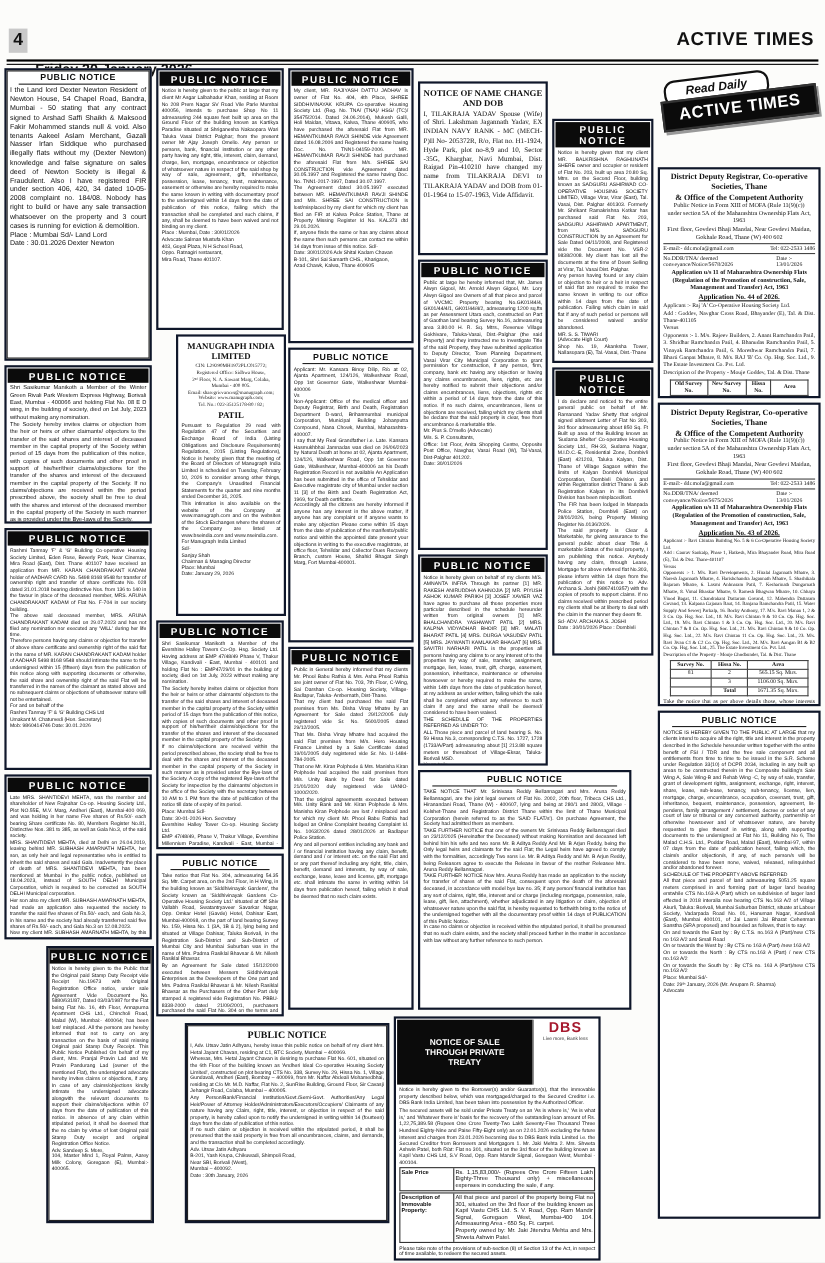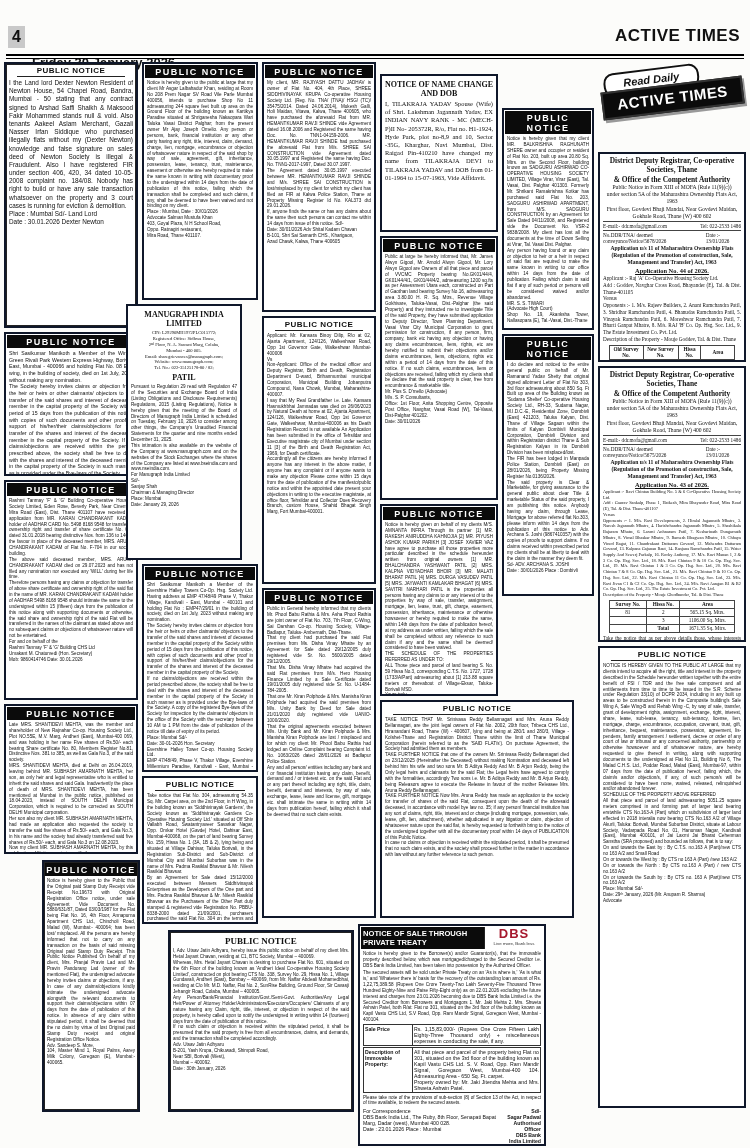--- a/index.html
+++ b/index.html
@@ -41,21 +41,21 @@
   .dist .h2{text-align:center;font-size:5.6px;line-height:1.3;}
   .dist .meta{font-size:5.2px;display:flex;justify-content:space-between;border-top:1px solid #444;margin-top:1px;padding-top:1px;}
   .dist .act{font-weight:bold;text-align:center;font-size:5.6px;margin-top:1px;line-height:1.25;}
   .dist .appno{font-weight:bold;text-align:center;font-size:6.4px;text-decoration:underline;margin:1px 0;}
   .dist .blk{font-size:5.2px;line-height:1.3;white-space:pre-line;text-align:justify;}
   .dist table{width:92%;margin:2px auto;border-collapse:collapse;}
   .dist th,.dist td{border:1px solid #444;font-size:5.2px;text-align:center;padding:.5px 1px;}
   
   #dbs-head{display:flex;margin:-1px -2px 2px -2px;}
   #dbs-title{flex:1;background:#0b0b0b;color:#fff;font-weight:bold;font-size:7.6px;
-             display:flex;align-items:center;justify-content:center;text-align:left;padding:2px;}
+             display:flex;align-items:center;justify-content:center;text-align:center;padding:16px;}
   #dbs-logo{width:58px;background:#fff;border-left:1px solid #222;text-align:center;}
   #dbs-logo .mark{font-weight:bold;font-size:13px;color:#a6192e;letter-spacing:1px;line-height:14px;}
   #dbs-logo .tag{font-size:4.4px;color:#333;}
   .dbs-row{display:flex;border:1px solid #333;margin-top:1px;}
   .dbs-row .lab{width:46px;border-right:1px solid #333;font-weight:bold;font-size:5.2px;padding:1px;}
   .dbs-row .val{flex:1;font-size:5.2px;padding:1px;text-align:justify;white-space:pre-line;}
   .dbs-foot{display:flex;justify-content:space-between;font-size:5.2px;margin-top:1.5px;white-space:pre-line;}
   .sigline{font-weight:bold;}
 </style>
 </head>
@@ -112,21 +112,21 @@
 
   <div class="n" style="left:142px;top:62px;width:116px;height:238px;">
     <span class="bar">PUBLIC NOTICE</span>
     <div class="body fs5">Notice is hereby given to the public at large that my client Mr Asgar Lalbahadur Khan, residing at Room No 208 Prem Nagar SV Road Vile Parle Mumbai 400056, intends to purchase Shop No 11 admeasuring 244 square feet built up area on the Ground Floor of the building known as Kartikya Paradise situated at Shriganesha Nakaopara Wari Taluka Vasai District Palghar; from the present owner Mr Ajay Joseph Omelio. Any person or persons, bank, financial institution or any other party having any right, title, interest, claim, demand, charge, lien, mortgage, encumbrance or objection of whatsoever nature in respect of the said shop by way of sale, agreement, gift, inheritance, possession, lease, tenancy, trust, maintenance, easement or otherwise are hereby required to make the same known in writing with documentary proof to the undersigned within 14 days from the date of publication of this notice, failing which the transaction shall be completed and such claims, if any, shall be deemed to have been waived and not binding on my client.
 Place : Mumbai, Date : 30/01/2026
 Advocate Salman Mustufa Khan
 403, Goyal Plaza, N H School Road,
 Oppo. Ratnagiri restaurant,
 Mira Road, Thane 401107.</div>
   </div>
-  <div class="n" style="left:126px;top:304px;width:116px;height:256px;">
+  <div class="n" style="left:160px;top:304px;width:100px;height:256px;">
     <span class="serifT">MANUGRAPH INDIA LIMITED</span>
     <div class="body fs5 serif" style="text-align:center;">CIN: L29290MH1972PLC015772;
 Registered Office: Sidhwa House,
 2ⁿᵈ Floor, N. A. Sawant Marg, Colaba,
 Mumbai - 400 005.
 Email: sharegrievances@manugraph.com;
 Website: www.manugraph.com;
 Tel. No.: 022-35125178-80 / 82;</div>
     <span class="serifT">PATIL</span>
     <div class="body fs5">Pursuant to Regulation 29 read with Regulation 47 of the Securities and Exchange Board of India (Listing Obligations and Disclosure Requirements) Regulations, 2015 (Listing Regulations), Notice is hereby given that the meeting of the Board of Directors of Manugraph India Limited is scheduled on Tuesday, February 10, 2026 to consider among other things, the Company's Unaudited Financial Statements for the quarter and nine months ended December 31, 2025.

